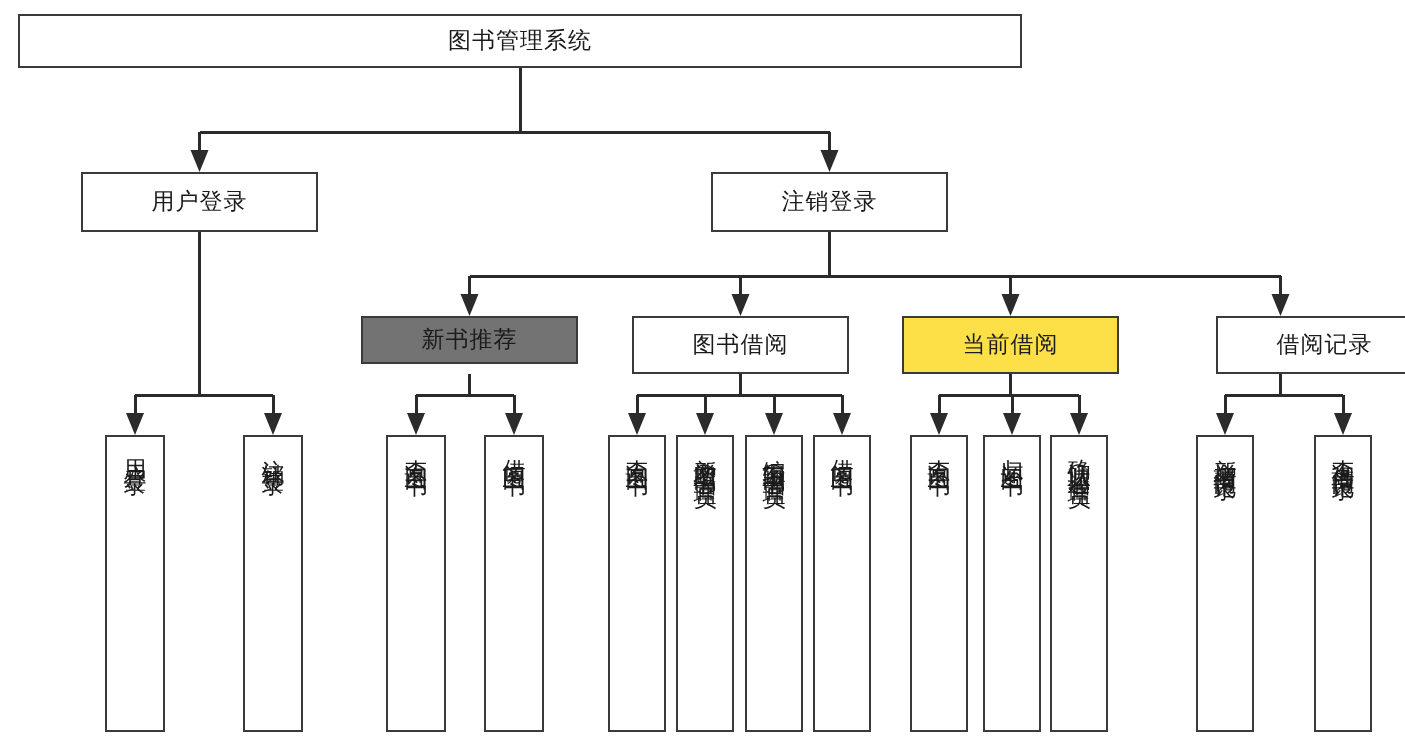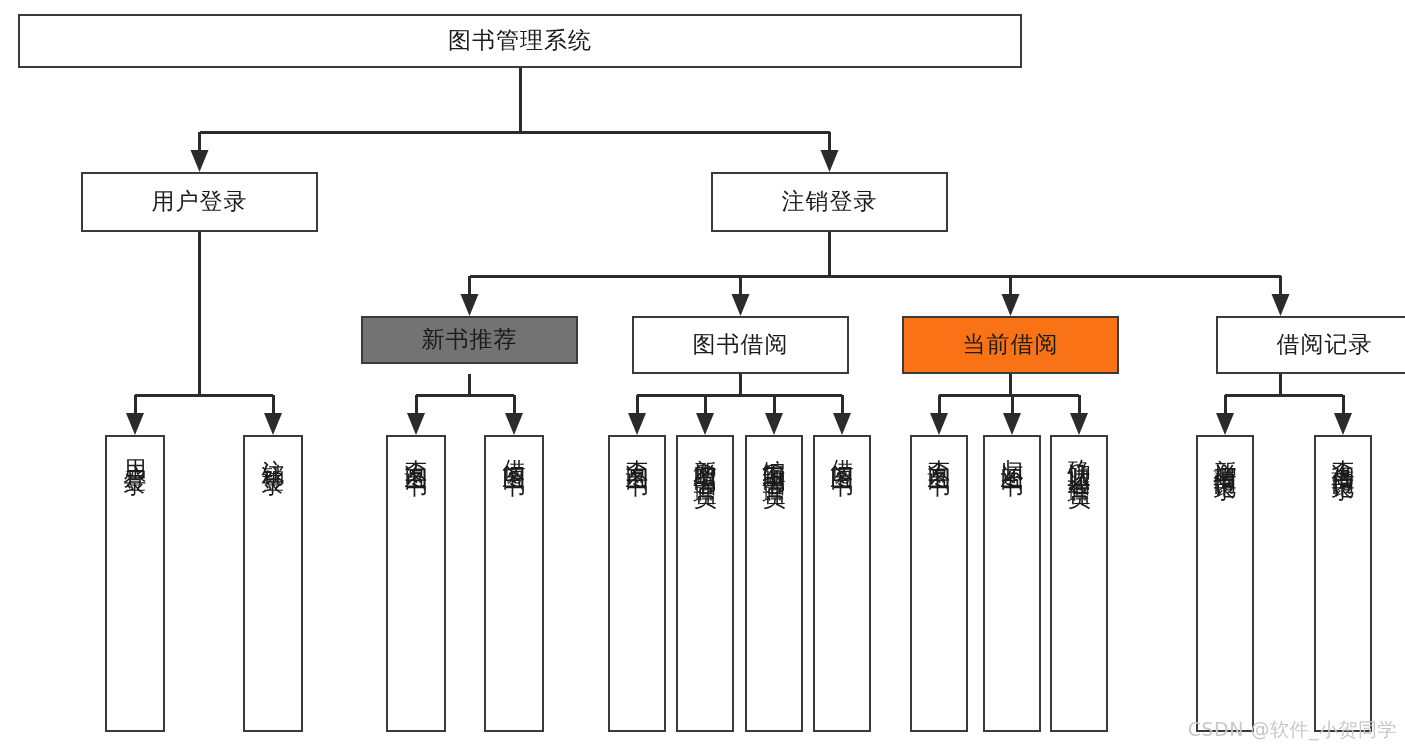--- a/index.html
+++ b/index.html
@@ -147,21 +147,21 @@
       </div>
       <div class="node horiz" style="left: 711px; top: 172px; width: 237px; height: 60px; border-color: rgb(58, 58, 58); background: rgb(255, 255, 255);">
         <span class="label">注销登录</span>
       </div>
       <div class="node horiz" style="left: 361px; top: 316px; width: 217px; height: 48px; border-color: rgb(58, 58, 58); background: #737373;">
         <span class="label">新书推荐</span>
       </div>
       <div class="node horiz" style="left: 632px; top: 316px; width: 217px; height: 58px; border-color: rgb(58, 58, 58); background: rgb(255, 255, 255);">
         <span class="label">图书借阅</span>
       </div>
-      <div class="node horiz" style="left: 902px; top: 316px; width: 217px; height: 58px; border-color: rgb(58, 58, 58); background: #f97316;">
+      <div class="node horiz" style="left: 902px; top: 316px; width: 217px; height: 58px; border-color: rgb(58, 58, 58); background: #fde047;">
         <span class="label">当前借阅</span>
       </div>
       <div class="node horiz" style="left: 1216px; top: 316px; width: 217px; height: 58px; border-color: rgb(58, 58, 58); background: rgb(255, 255, 255);">
         <span class="label">借阅记录</span>
       </div>
       <div class="node vert" style="left: 105px; top: 435px; width: 60px; height: 297px; border-color: rgb(58, 58, 58); background: rgb(255, 255, 255);">
         <span class="label">用户登录</span>
       </div>
       <div class="node vert" style="left: 243px; top: 435px; width: 60px; height: 297px; border-color: rgb(58, 58, 58); background: rgb(255, 255, 255);">
         <span class="label">注销登录</span>
@@ -193,14 +193,13 @@
       <div class="node vert tall" style="left: 1050px; top: 435px; width: 58px; height: 297px; border-color: rgb(58, 58, 58); background: rgb(255, 255, 255);">
         <span class="label">确认归还（管理员）</span>
       </div>
       <div class="node vert tall" style="left: 1196px; top: 435px; width: 58px; height: 297px; border-color: rgb(58, 58, 58); background: rgb(255, 255, 255);">
         <span class="label">新增借阅记录</span>
       </div>
       <div class="node vert tall" style="left: 1314px; top: 435px; width: 58px; height: 297px; border-color: rgb(58, 58, 58); background: rgb(255, 255, 255);">
         <span class="label">查询借阅记录</span>
       </div>
     </div>
-  <div id="watermark">CSDN @软件_小贺同学</div>
 </div>
 
 </body></html>

